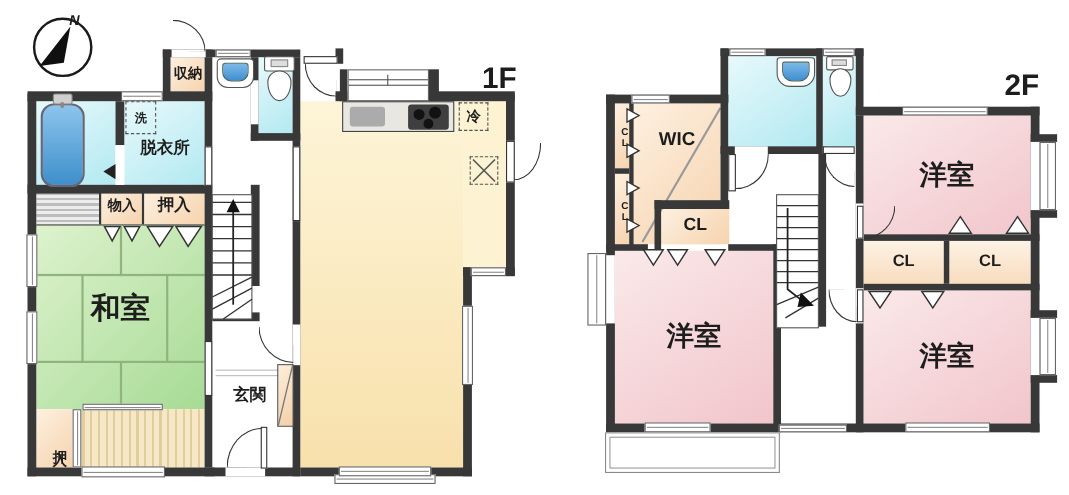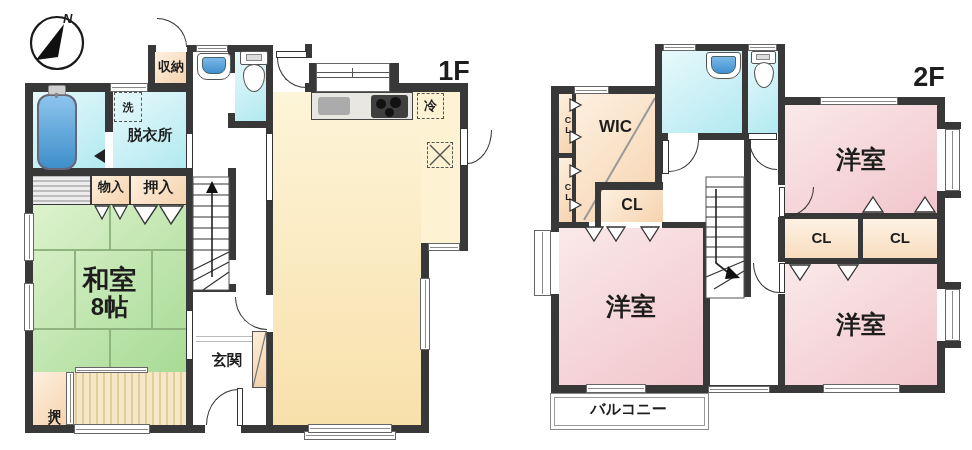--- a/index.html
+++ b/index.html
@@ -178,21 +178,20 @@
     <line x1="19" y1="100" x2="19" y2="14" stroke="#222" stroke-width="1.6"></line>
     <polygon points="13,16 19,4 25,16" fill="#111"></polygon>
   </svg>
 
   <div class="lbl" style="left:430px;top:57px;width:48px;font-size:27px;font-weight:800">1F</div>
   <div class="lbl" style="left:152px;top:60px;width:38px;font-size:13px">収納</div>
   <div class="lbl" style="left:110px;top:127px;width:80px;font-size:15px">脱衣所</div>
   <div class="lbl" style="left:92px;top:180px;width:38px;font-size:13px">物入</div>
   <div class="lbl" style="left:131px;top:179px;width:55px;font-size:15px">押入</div>
   <div class="lbl" style="left:33px;top:266px;width:153px;font-size:27px">和室</div>
-  <div class="lbl" style="left:33px;top:294px;width:153px;font-size:24px">8帖</div>
   <div class="lbl vtx" style="left:39px;top:377px;width:22px;height:46px;font-size:13px">押入</div>
   <div class="lbl" style="left:196px;top:352px;width:62px;font-size:15px">玄関</div>
 
   <svg class="ovl" style="left:94px;top:205px" width="16" height="15" viewBox="0 0 16 15">
       <polygon points="1,1 15,1 8,14" fill="#fff" stroke="#333" stroke-width="1.3"></polygon>
     </svg>
   <svg class="ovl" style="left:112px;top:205px" width="16" height="15" viewBox="0 0 16 15">
       <polygon points="1,1 15,1 8,14" fill="#fff" stroke="#333" stroke-width="1.3"></polygon>
     </svg>
   <svg class="ovl" style="left:133px;top:205px" width="25" height="20" viewBox="0 0 25 20">
@@ -335,15 +334,14 @@
   <div class="lbl" style="left:903px;top:63px;width:52px;font-size:27px;font-weight:800">2F</div>
   <div class="lbl" style="left:576px;top:118px;width:79px;font-size:17px">WIC</div>
   <div class="lbl vtx" style="left:560px;top:105px;width:12px;height:40px;font-size:9px;letter-spacing:0">CL</div>
   <div class="lbl vtx" style="left:560px;top:172px;width:12px;height:40px;font-size:9px;letter-spacing:0">CL</div>
   <div class="lbl" style="left:601px;top:197px;width:62px;font-size:16px">CL</div>
   <div class="lbl" style="left:785px;top:230px;width:73px;font-size:15px">CL</div>
   <div class="lbl" style="left:863px;top:230px;width:74px;font-size:15px">CL</div>
   <div class="lbl" style="left:785px;top:146px;width:152px;font-size:25px">洋室</div>
   <div class="lbl" style="left:559px;top:293px;width:144px;font-size:25px">洋室</div>
   <div class="lbl" style="left:785px;top:311px;width:152px;font-size:25px">洋室</div>
-  <div class="lbl" style="left:550px;top:401px;width:157px;font-size:15px">バルコニー</div>
 
 </div>
 
 </body></html>

